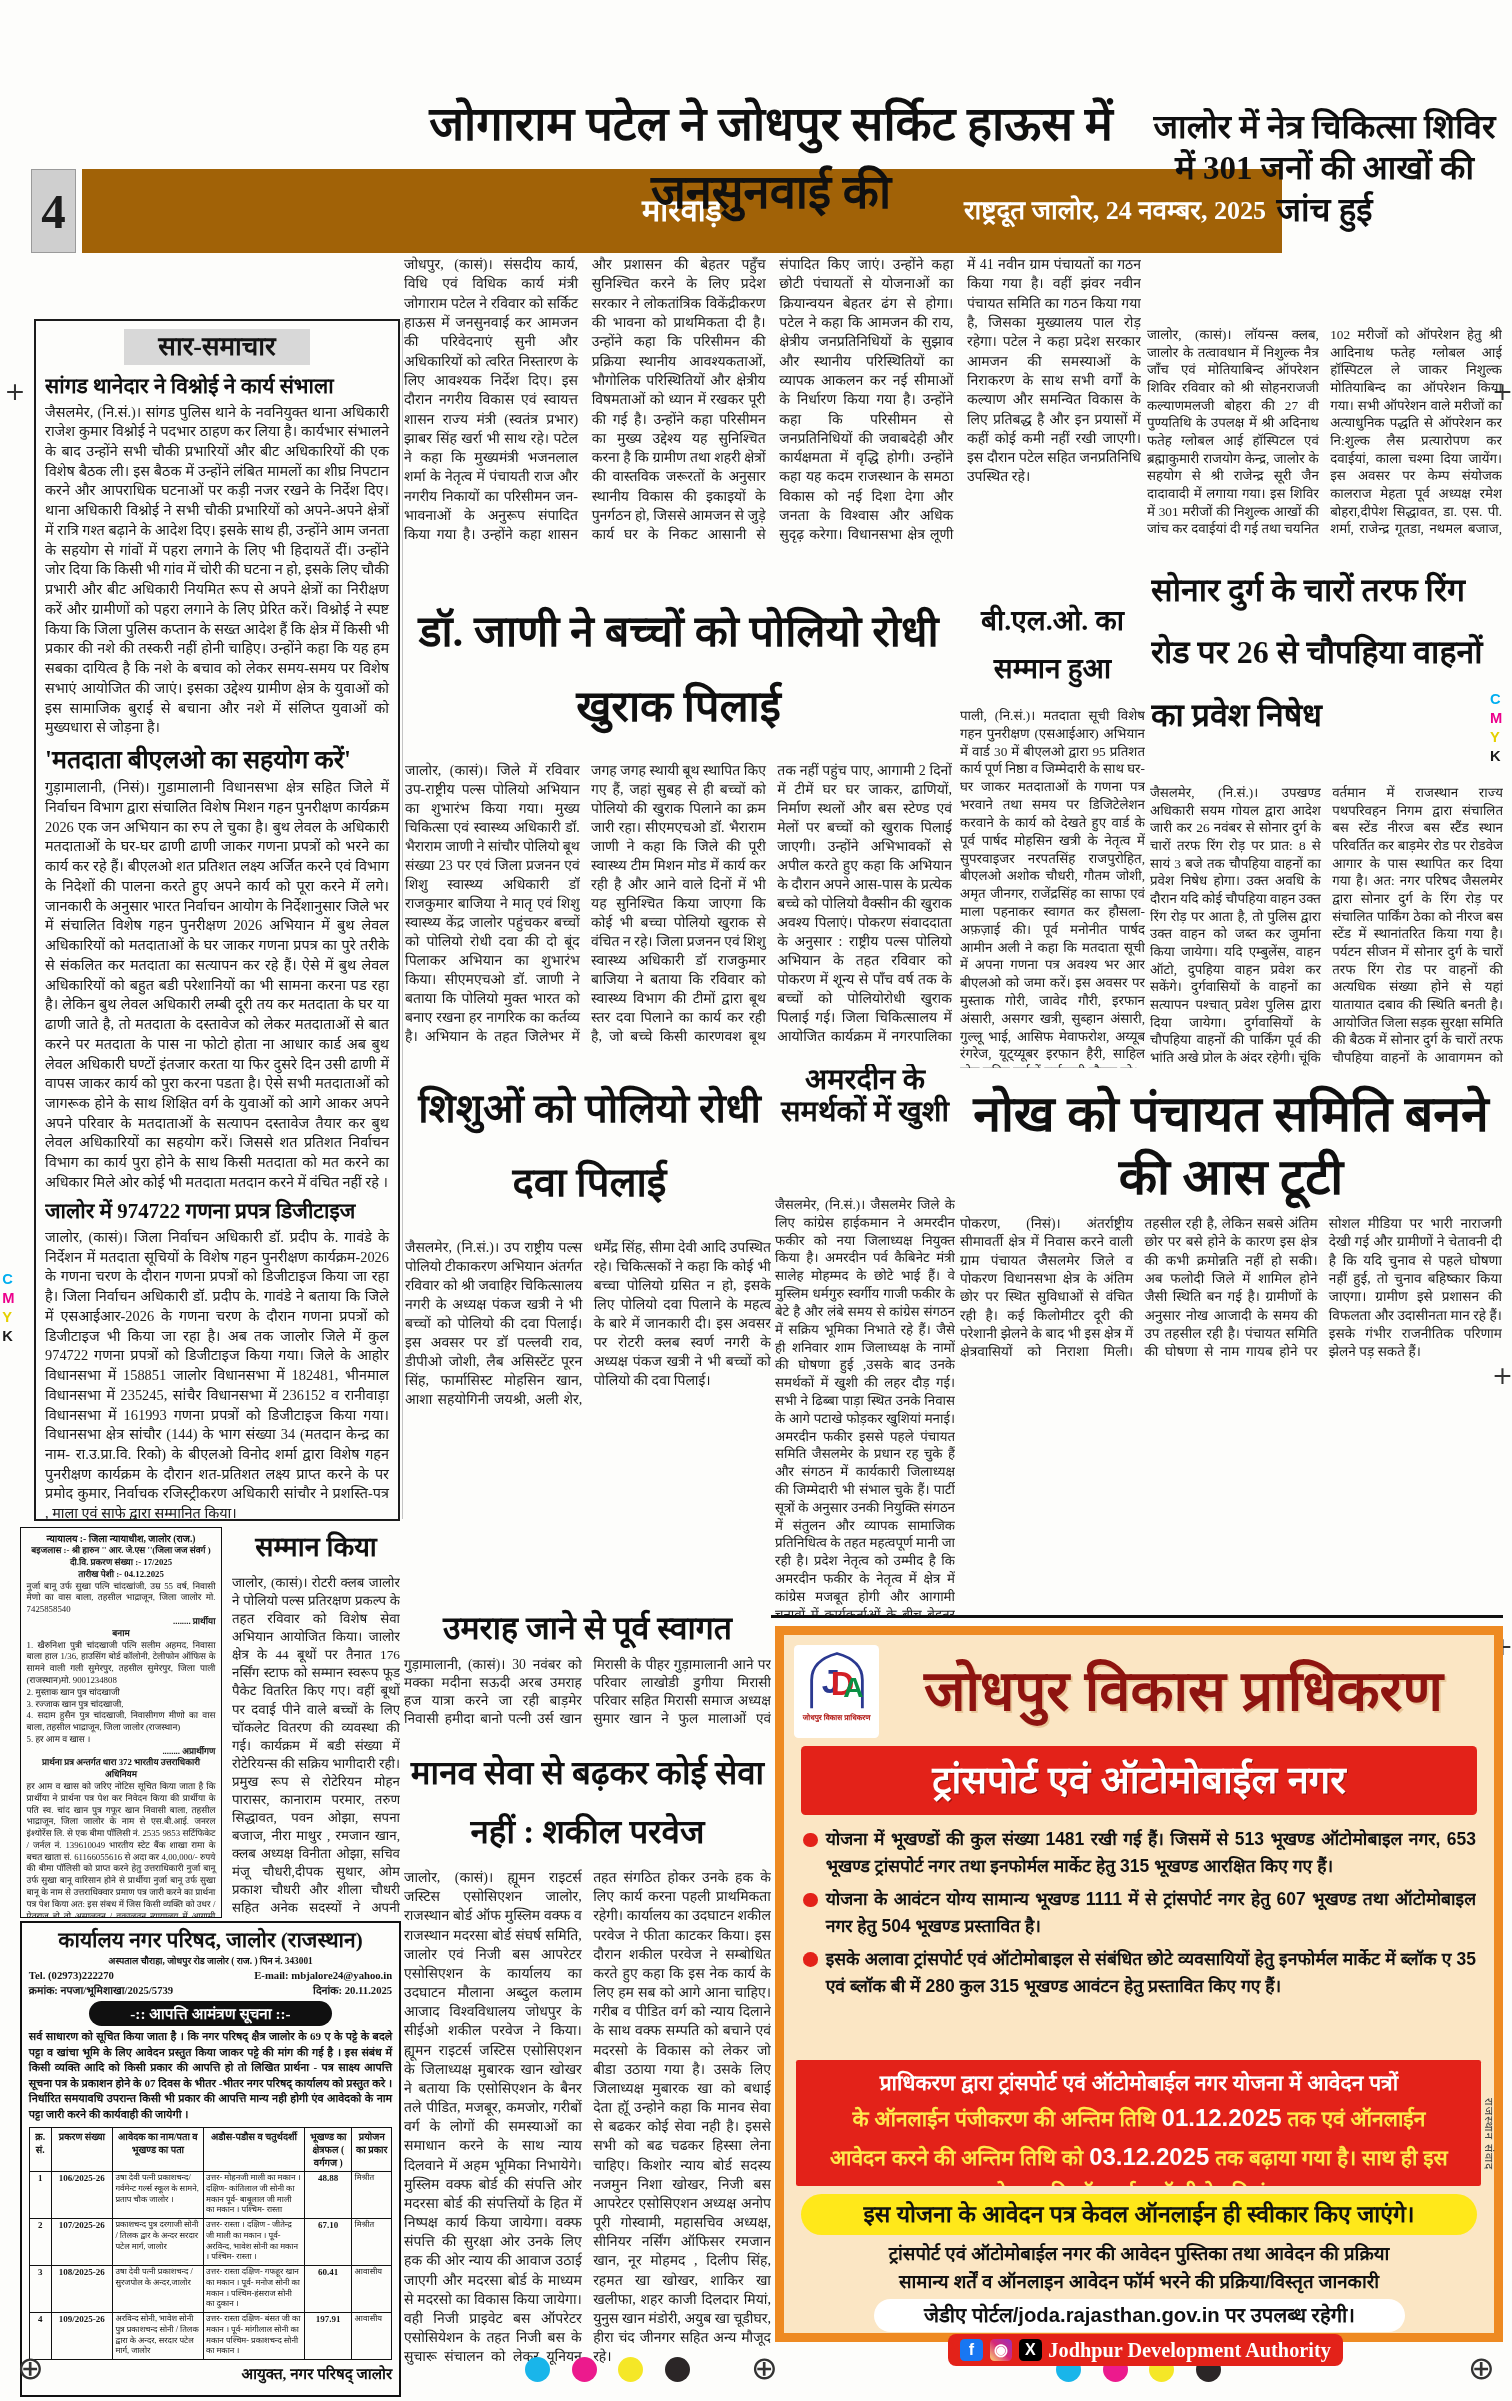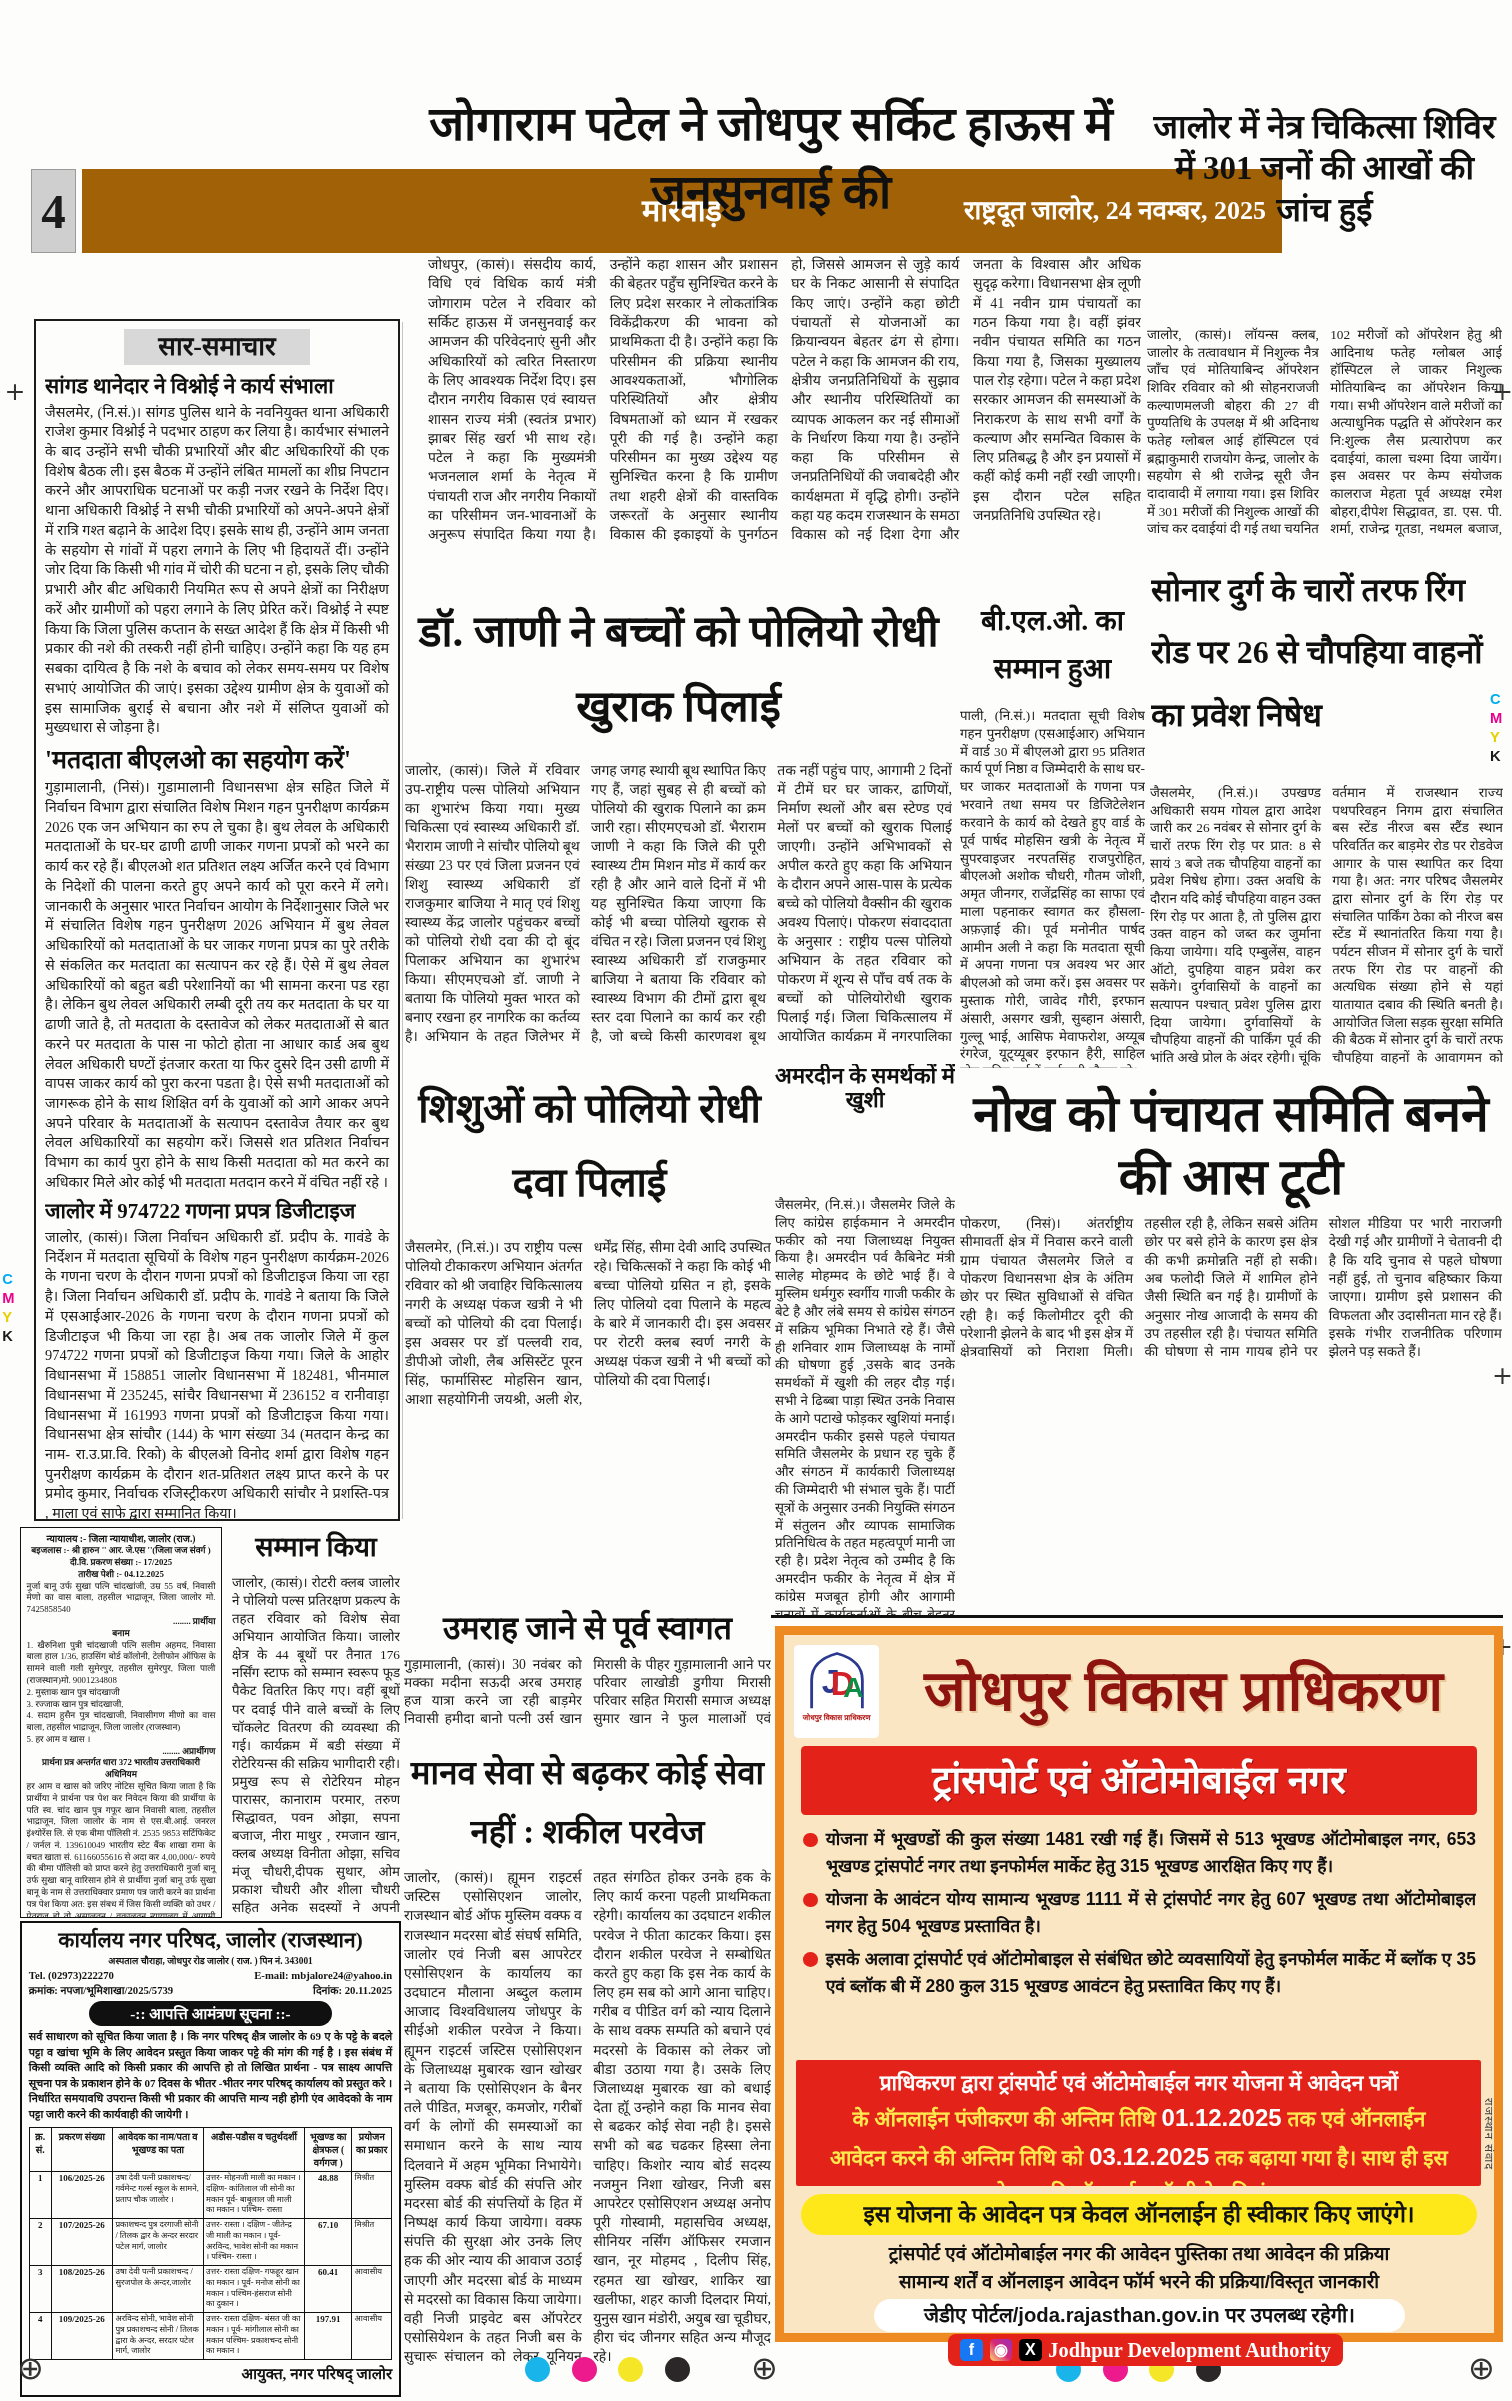--- a/index.html
+++ b/index.html
@@ -18,38 +18,38 @@
   .body-txt{text-align:justify;color:#1b1b1b;}
   
   .saarbox{left:34px;top:319px;width:366px;height:1202px;border:2.3px solid #1c1c1c;padding:6.8px 9px;overflow:hidden;background:#fdfdfb;}
   .saar-title{width:186px;margin:1.1px auto 8px auto;background:#d8d8d8;text-align:center;
         font:800 26px/36px "Liberation Serif",serif;}
   .saar-h{font-size:21px;line-height:1.25;white-space:nowrap;overflow:hidden;margin:5.6px 0 3.4px 0;}
   .saar-h2{font-size:25px;}
   .saar-b{font-size:14.4px;line-height:1.37;}
   
   .lead-h{left:404px;top:90px;width:734px;height:161px;font-size:47px;line-height:1.45;text-align:center;overflow:hidden;}
-  .lead-b{left:404px;top:255px;width:737px;height:300px;columns:4;column-gap:13.6px;font-size:14px;line-height:1.38;overflow:hidden;padding-left:24px;}
+  .lead-b{left:404px;top:255px;width:737px;height:300px;columns:4;column-gap:13.6px;font-size:14px;line-height:1.38;overflow:hidden;}
   
   .eye-h{left:1147px;top:107px;width:355px;height:213px;font-size:33px;line-height:1.25;text-align:center;overflow:hidden;}
   .eye-b{left:1147px;top:326px;width:355px;height:229px;columns:2;column-gap:11.3px;font-size:13.3px;line-height:1.33;overflow:hidden;}
   
   .jani-h{left:408px;top:594px;width:541px;height:163px;font-size:43px;line-height:1.75;text-align:center;overflow:hidden;}
   .jani-b{left:405px;top:761px;width:547px;height:302px;columns:3;column-gap:11.3px;font-size:14px;line-height:1.36;overflow:hidden;}
   
   .blo-h{left:960px;top:597px;width:185px;height:104px;font-size:28px;line-height:1.7;text-align:center;overflow:hidden;}
   .blo-b{left:960px;top:707px;width:185px;height:361px;font-size:13.3px;line-height:1.34;overflow:hidden;}
   
   .son-h{left:1151px;top:559px;width:352px;height:217px;font-size:32px;line-height:1.95;text-align:left;overflow:hidden;}
   .son-b{left:1150px;top:784px;width:353px;height:285px;columns:2;column-gap:11.3px;font-size:13.3px;line-height:1.33;overflow:hidden;}
   
   .shi-h{left:408px;top:1072px;width:363px;height:155px;font-size:40px;line-height:1.85;text-align:center;overflow:hidden;}
   .shi-b{left:405px;top:1238px;width:366px;height:364px;columns:2;column-gap:11.3px;font-size:14px;line-height:1.36;overflow:hidden;}
   
-  .ama-h{left:775px;top:1064px;width:180px;height:127px;font-size:22px;line-height:1.1;text-align:center;overflow:hidden;}
+  .ama-h{left:775px;top:1064px;width:180px;height:127px;font-size:29px;line-height:1.1;text-align:center;overflow:hidden;}
   .ama-b{left:775px;top:1196px;width:180px;height:419px;font-size:13.3px;line-height:1.34;overflow:hidden;}
   
   .nok-h{left:960px;top:1083px;width:542px;height:127px;font-size:50px;line-height:1.25;text-align:center;overflow:hidden;}
   .nok-b{left:960px;top:1215px;width:542px;height:395px;columns:3;column-gap:11.3px;font-size:13.6px;line-height:1.35;overflow:hidden;}
   
   .umr-h{left:404px;top:1606px;width:367px;height:44px;font-size:32px;line-height:44px;text-align:center;white-space:nowrap;overflow:hidden;}
   .umr-b{left:404px;top:1656px;width:367px;height:82px;columns:2;column-gap:11.3px;font-size:13.6px;line-height:1.33;overflow:hidden;}
   .man-h{left:404px;top:1744px;width:367px;height:120px;font-size:33px;line-height:1.8;text-align:center;overflow:hidden;}
   .man-b{left:404px;top:1868px;width:367px;height:511px;columns:2;column-gap:11.3px;font-size:14px;line-height:1.37;overflow:hidden;}
   

